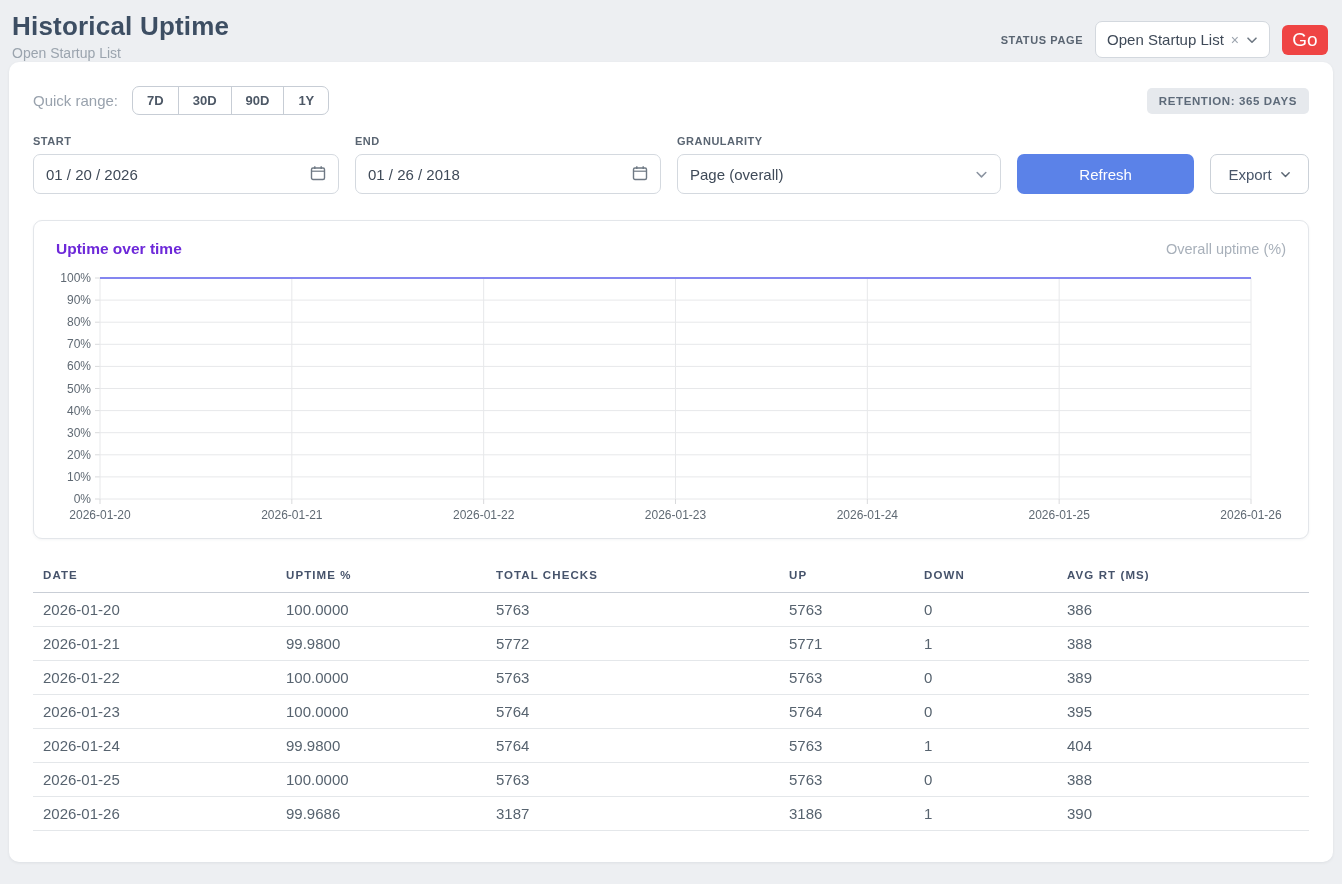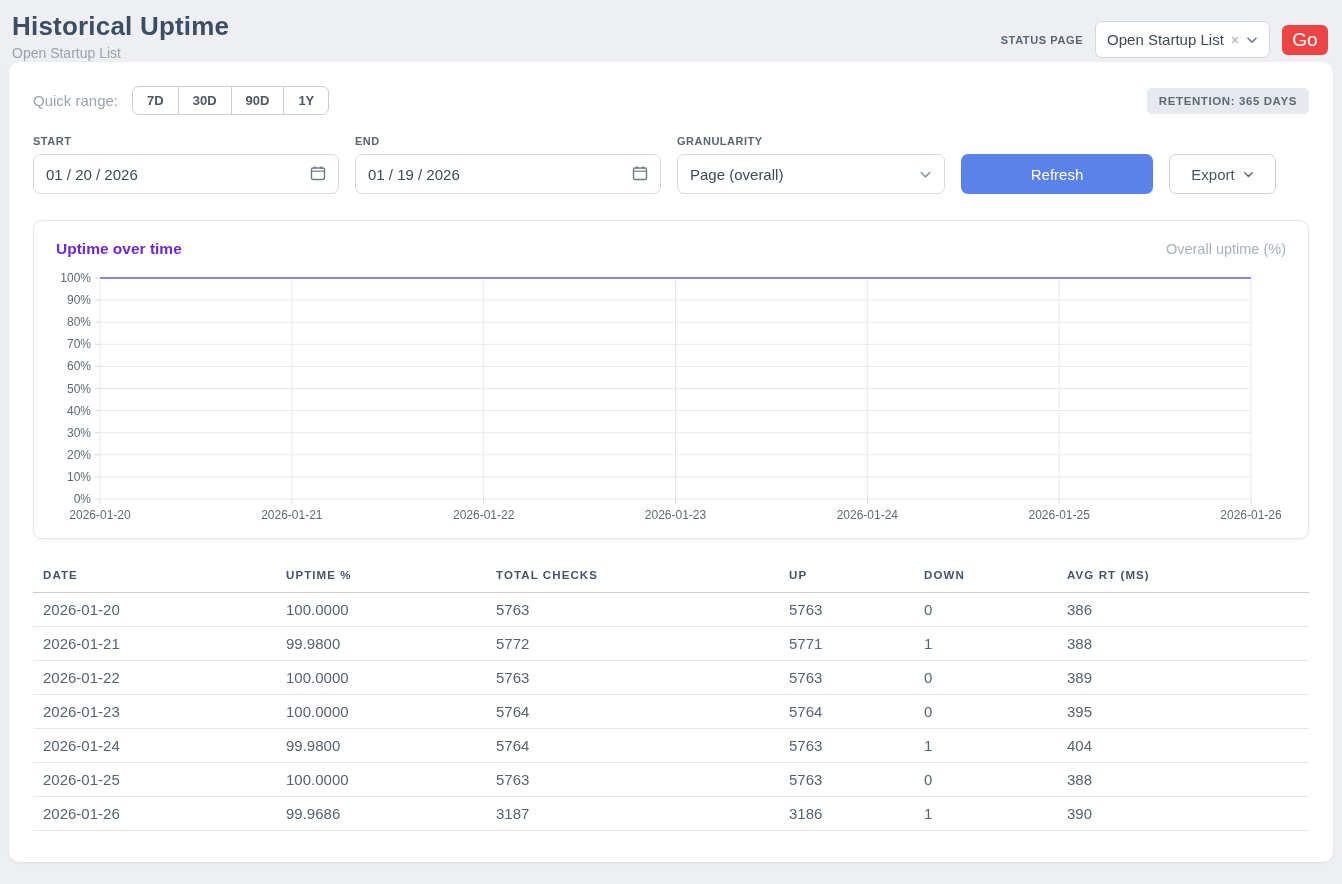--- a/index.html
+++ b/index.html
@@ -63,21 +63,21 @@
   .field-label {
     font-size: 11px; font-weight: 600; letter-spacing: .5px;
     color: #5a6572; margin-bottom: 7px;
   }
   .input-box {
     display: flex; align-items: center; justify-content: space-between;
     height: 40px; border: 1px solid #d4d9df; border-radius: 7px;
     padding: 0 12px; font-size: 15px; color: #3f4a58; background: #fff; cursor: text;
   }
   .w-date { width: 306px; }
-  .w-gran { width: 268px; gap: 30px; }
+  .w-gran { width: 324px; gap: 30px; }
   .select-box { cursor: pointer; }
   .refresh-btn {
     width: 192px; height: 40px; background: #5b82e8; color: #ffffff;
     border: none; border-radius: 7px; font-family: inherit; font-size: 15px; cursor: pointer;
   }
   .export-btn {
     width: 107px; height: 40px; background: #fff; color: #49566a;
     border: 1px solid #cbd1d8; border-radius: 7px; font-family: inherit;
     font-size: 15px; cursor: pointer;
     display: flex; align-items: center; justify-content: center; gap: 8px;
@@ -152,21 +152,21 @@
               <line x1="4.8" y1="1.2" x2="4.8" y2="4" stroke="#6f7984" stroke-width="1.4"></line>
               <line x1="11.2" y1="1.2" x2="11.2" y2="4" stroke="#6f7984" stroke-width="1.4"></line>
               <line x1="1.5" y1="6.2" x2="14.5" y2="6.2" stroke="#6f7984" stroke-width="1.2"></line>
             </svg>
         </span>
       </div>
     </div>
     <div class="field">
       <span class="field-label">END</span>
       <div class="input-box w-date">
-        <span>01 / 19 / 2026</span>
+        <span>01 / 26 / 2018</span>
         <span>
           <svg width="16" height="16" viewBox="0 0 16 16">
               <rect x="1.5" y="3" width="13" height="11.5" rx="1.5" fill="none" stroke="#6f7984" stroke-width="1.4"></rect>
               <line x1="4.8" y1="1.2" x2="4.8" y2="4" stroke="#6f7984" stroke-width="1.4"></line>
               <line x1="11.2" y1="1.2" x2="11.2" y2="4" stroke="#6f7984" stroke-width="1.4"></line>
               <line x1="1.5" y1="6.2" x2="14.5" y2="6.2" stroke="#6f7984" stroke-width="1.2"></line>
             </svg>
         </span>
       </div>
     </div>

